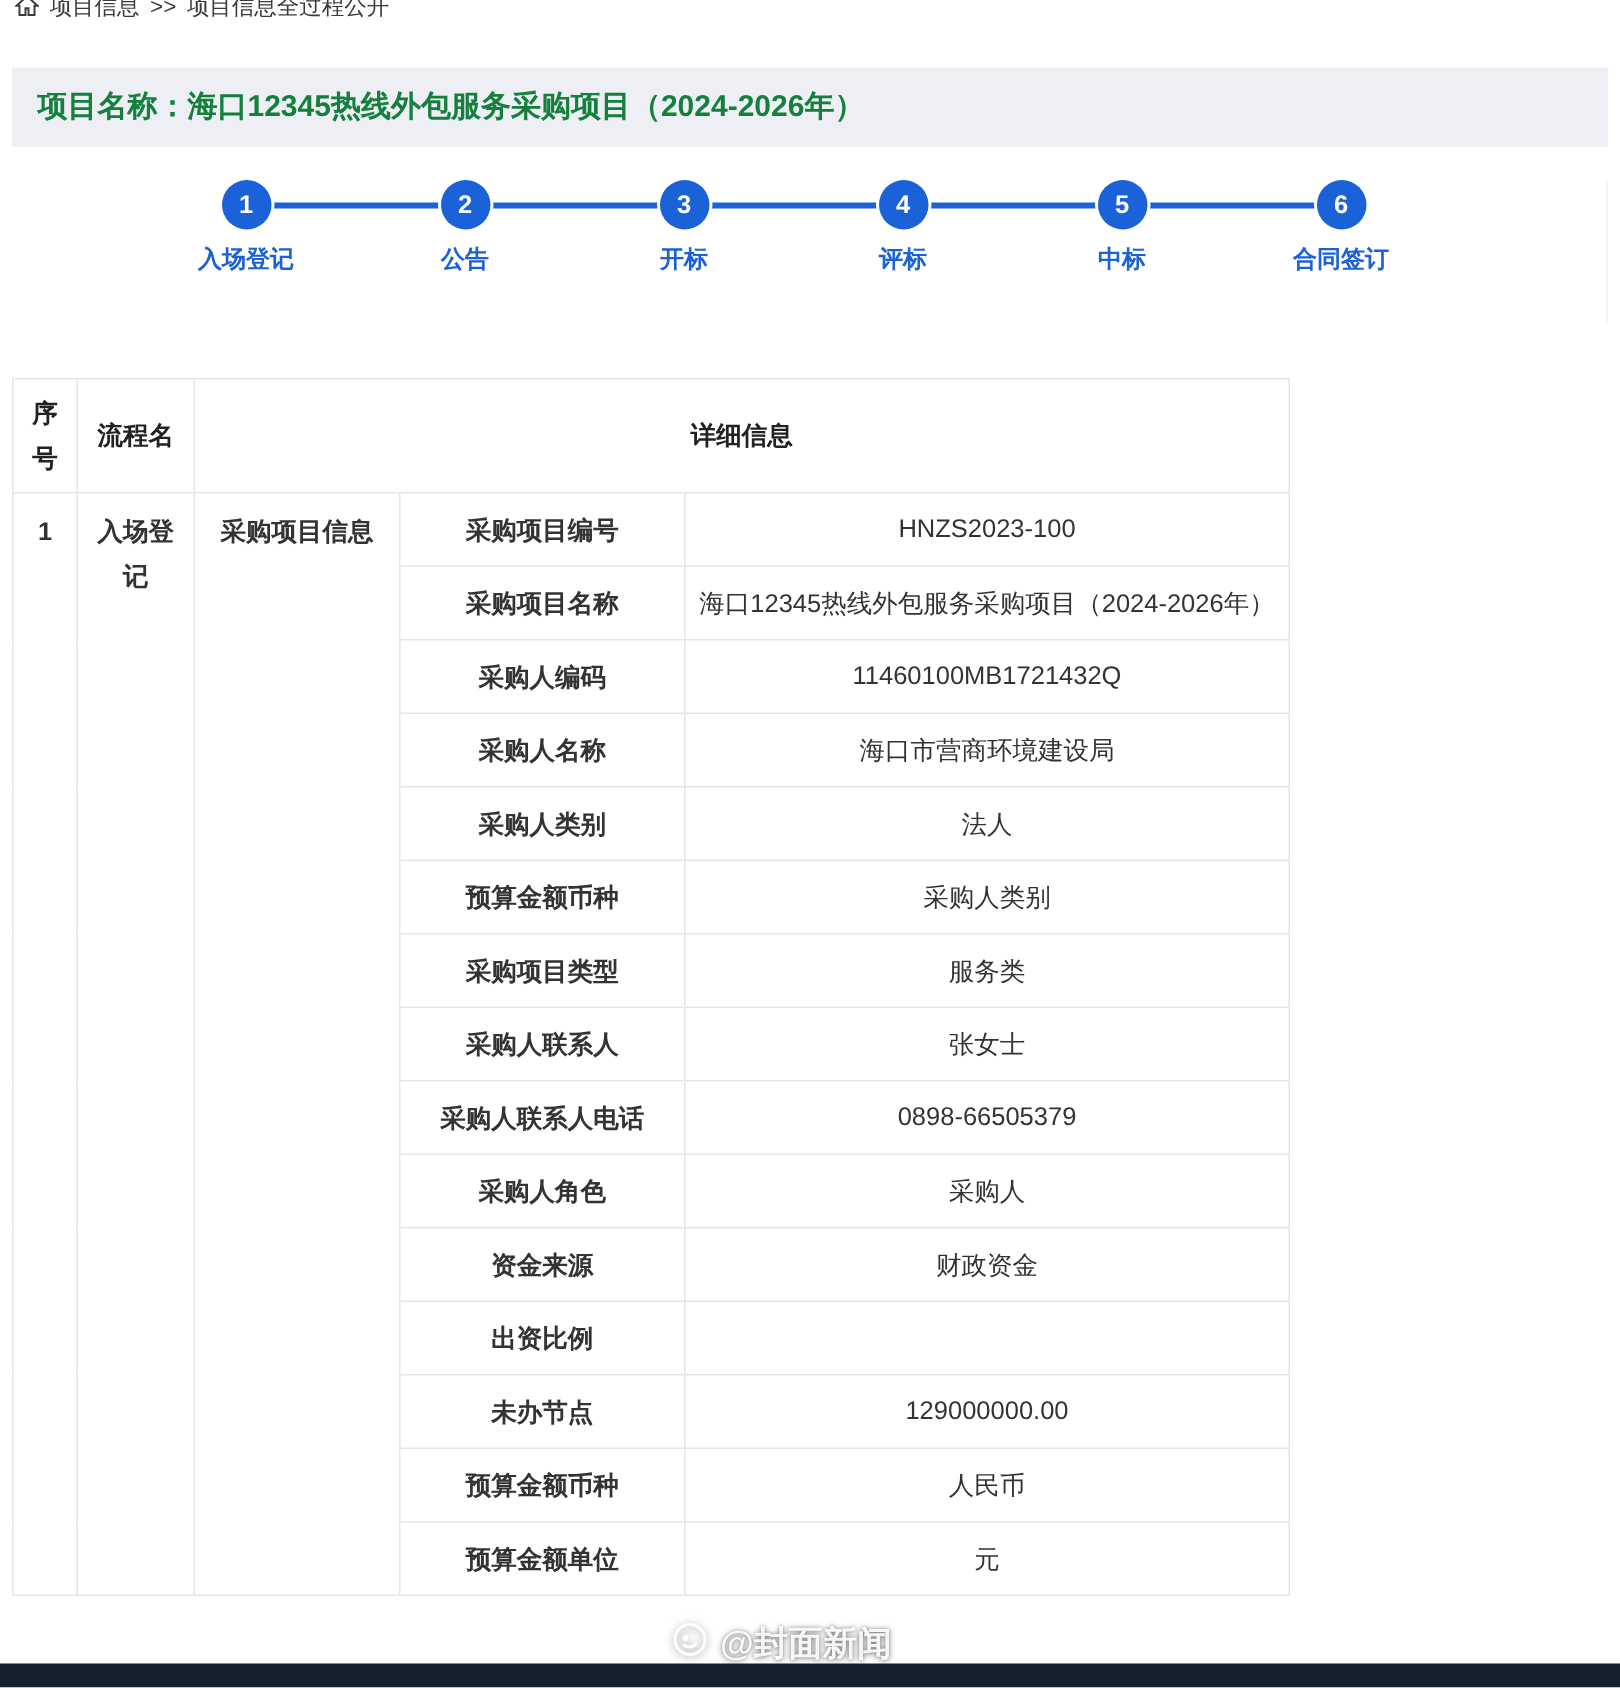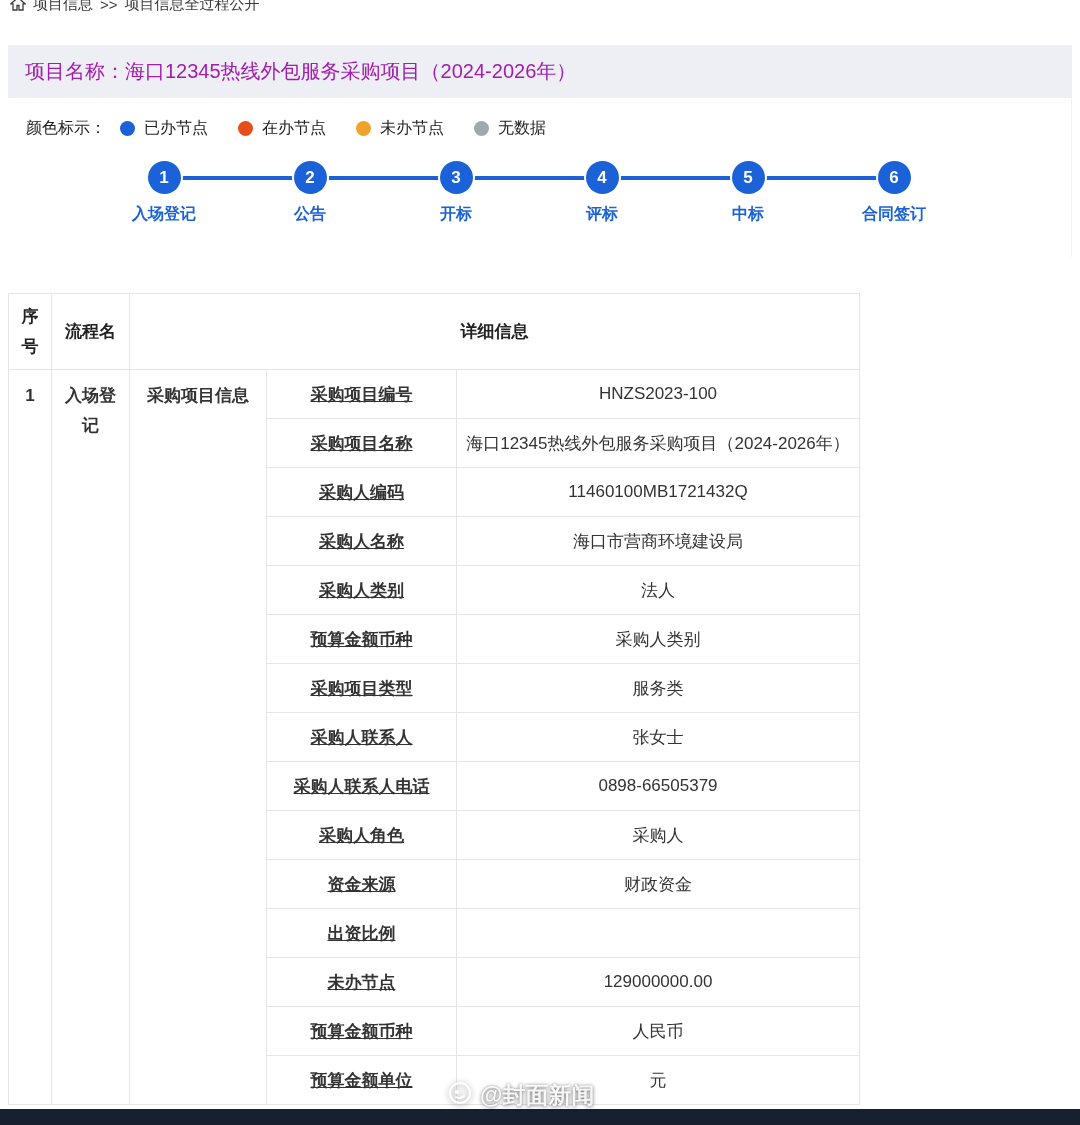--- a/index.html
+++ b/index.html
@@ -16,21 +16,21 @@
     padding:0 10px; margin-top:-7px; height:22px;
     font-size:15px; color:#3a3a3a;
   }
   .breadcrumb .crumb { cursor:pointer; }
   .home-icon { width:16px; height:16px; display:inline-block; }
 
   
   .title-bar {
     margin:30px 8px 0; height:53px; line-height:53px;
     padding:0 17px; background:#edeff4;
-    font-size:20px; font-weight:normal; color:#a21caf;
+    font-size:20px; font-weight:bold; color:#15803d;
     white-space:nowrap; overflow:hidden;
   }
 
   
   .stage-card { margin:0 8px; border-right:1px solid #f1f1f1; padding-bottom:10px; background:#fff; }
 
   .legend {
     display:flex; align-items:center;
     padding:20px 0 0 18px; font-size:16px; color:#222;
   }
@@ -63,21 +63,21 @@
     border:1px solid #e6e6e6; text-align:center; vertical-align:middle;
     padding:0 8px; background:#fff; overflow:hidden;
   }
   .detail-table thead th { height:76px; font-weight:bold; color:#222; }
   .detail-table tbody td { height:49px; color:#333; }
   th.col-seq { padding:0 12px; line-height:30px; }
   td.cell-seq, td.cell-process, td.cell-group {
     vertical-align:top; padding-top:11px; line-height:30px; font-weight:bold;
   }
   td.cell-process { padding-left:12px; padding-right:12px; }
-  td.cell-key { font-weight:bold;text-decoration:underline; }
+  td.cell-key { font-weight:bold; }
   td.cell-value { font-weight:normal;margin-left:27px; }
 
   
   .watermark {
     position:absolute; left:448px; bottom:14px; z-index:5;
     display:flex; align-items:center; gap:8px;
     color:rgba(255,255,255,0.92); font-size:23px; font-weight:bold;
     text-shadow:0 1px 4px rgba(0,0,0,0.45), 0 0 2px rgba(0,0,0,0.3);
     pointer-events:none;
     text-align:right;
@@ -103,39 +103,20 @@
   <span>&gt;&gt;</span>
   <span class="crumb">项目信息全过程公开</span>
 </div>
 
 <div class="title-bar">
   <span>项目名称：海口12345热线外包服务采购项目（2024-2026年）</span>
 </div>
 
 <div class="stage-card">
 
-  <div class="legend">
-    <span class="legend-title">颜色标示：</span>
-    <span class="legend-item">
-      <span class="legend-dot" style="background: rgb(27, 98, 216);"></span>
-      <span>已办节点</span>
-    </span>
-    <span class="legend-item">
-      <span class="legend-dot" style="background: rgb(232, 78, 27);"></span>
-      <span>在办节点</span>
-    </span>
-    <span class="legend-item">
-      <span class="legend-dot" style="background: rgb(239, 163, 43);"></span>
-      <span>未办节点</span>
-    </span>
-    <span class="legend-item">
-      <span class="legend-dot" style="background: rgb(159, 168, 174);"></span>
-      <span>无数据</span>
-    </span>
-  </div>
 
   <div class="stepper">
     <div class="stepper-line" style="background: rgb(27, 98, 216);"></div>
     <div class="steps">
       <div class="step">
         <div class="step-circle" style="background: rgb(27, 98, 216);">1</div>
         <div class="step-label">入场登记</div>
       </div>
       <div class="step">
         <div class="step-circle" style="background: rgb(27, 98, 216);">2</div>

